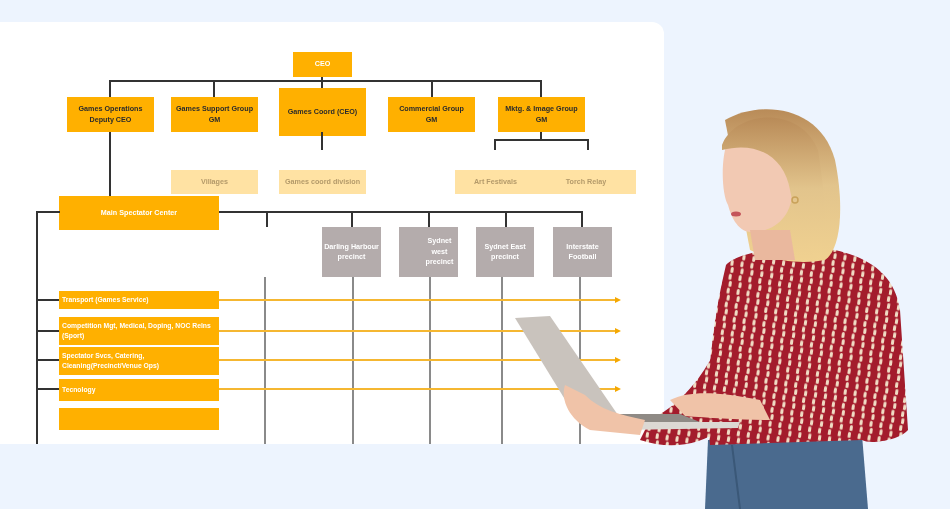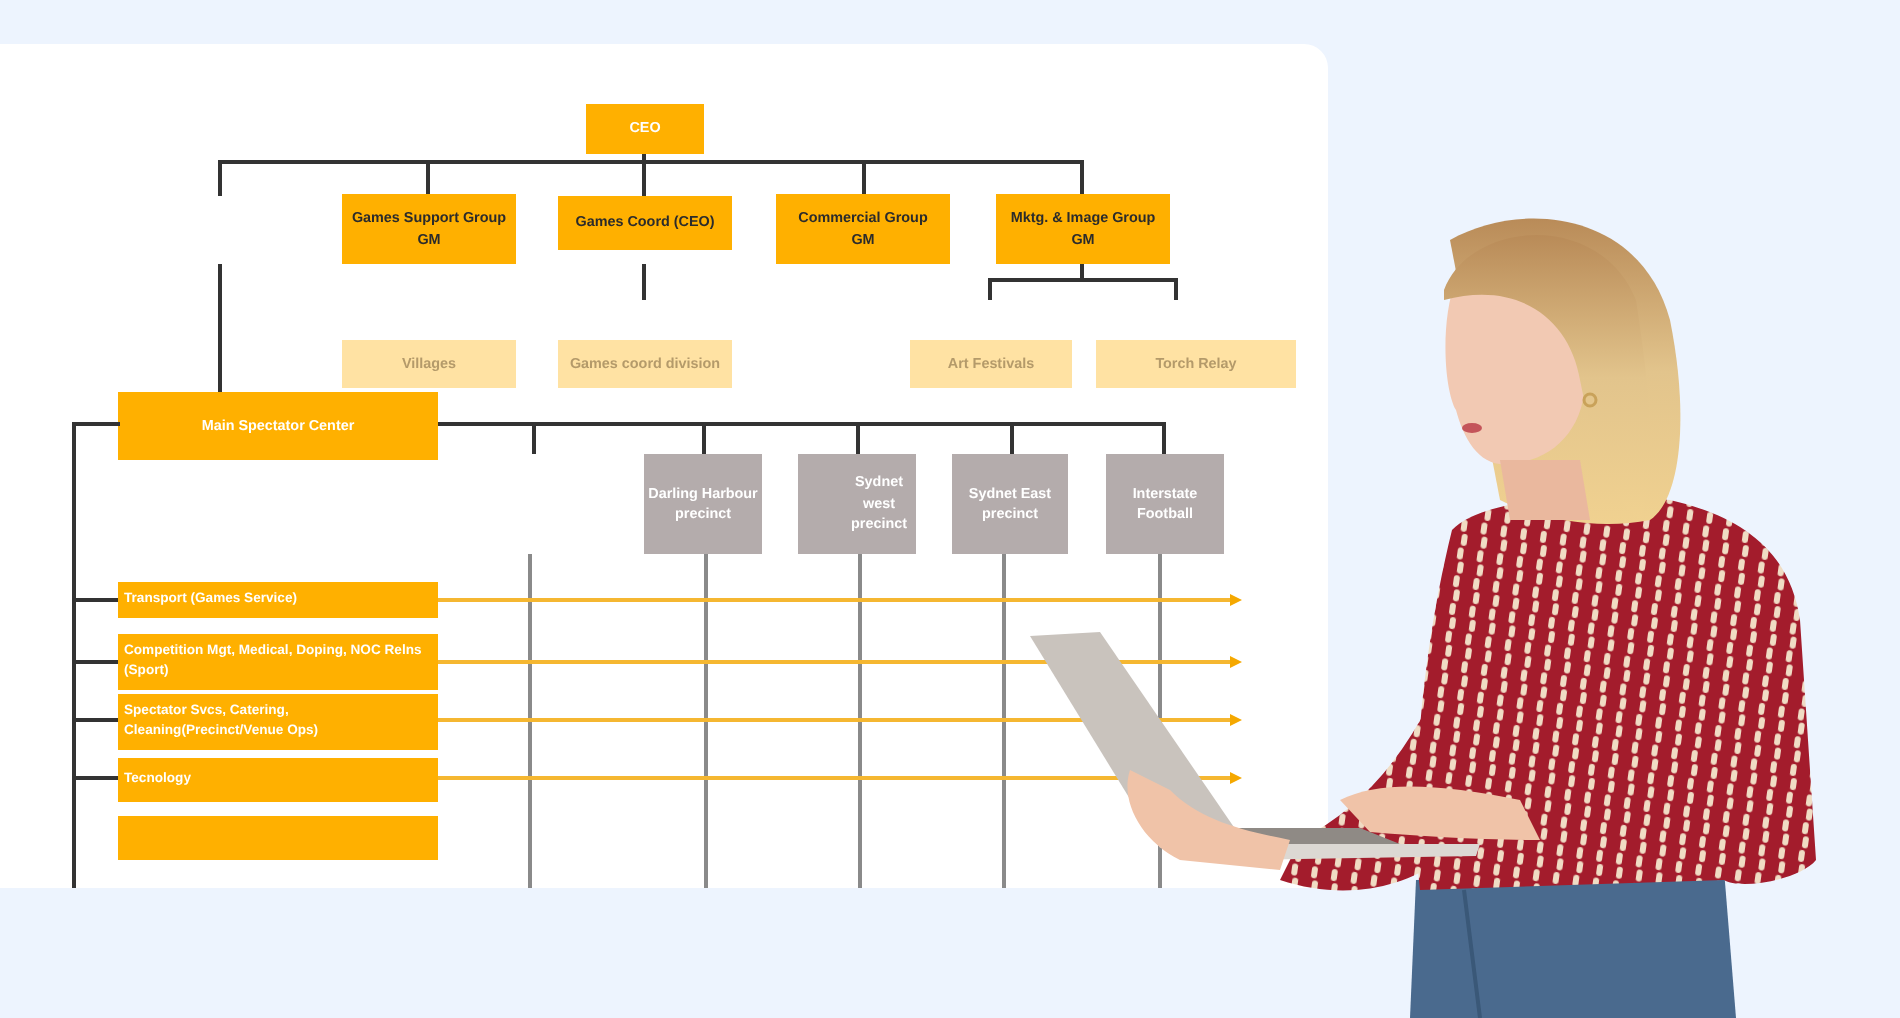--- a/index.html
+++ b/index.html
@@ -59,25 +59,29 @@
     <div class="line" style="left:109px; top:58px; width:2px; height:18px;"></div>
     <div class="line" style="left:213px; top:58px; width:2px; height:18px;"></div>
     <div class="line" style="left:321px; top:55px; width:2px; height:21px;"></div>
     <div class="line" style="left:431px; top:58px; width:2px; height:18px;"></div>
     <div class="line" style="left:540px; top:58px; width:2px; height:18px;"></div>
 
     <div class="box primary ceo" style="left:293px; top:30px; width:59px; height:25px;">
       <span>CEO</span>
     </div>
 
+    <div class="box primary" style="left:67px; top:75px; width:87px; height:35px;">
+      <span>Games Operations
+Deputy CEO</span>
+    </div>
     <div class="box primary" style="left:171px; top:75px; width:87px; height:35px;">
       <span>Games Support Group
 GM</span>
     </div>
-    <div class="box primary" style="left:279px; top:76px; width:87px; height:27px;">
+    <div class="box primary" style="left:279px; top:66px; width:87px; height:48px;">
       <span>Games Coord (CEO)</span>
     </div>
     <div class="box primary" style="left:388px; top:75px; width:87px; height:35px;">
       <span>Commercial Group
 GM</span>
     </div>
     <div class="box primary" style="left:498px; top:75px; width:87px; height:35px;">
       <span>Mktg. &amp; Image Group
 GM</span>
     </div>
@@ -90,21 +94,21 @@
 
     <div class="box sub" style="left:171px; top:128px; width:87px; height:24px;">
       <span>Villages</span>
     </div>
     <div class="box sub" style="left:279px; top:128px; width:87px; height:24px;">
       <span>Games coord division</span>
     </div>
     <div class="box sub" style="left:455px; top:128px; width:81px; height:24px;">
       <span>Art Festivals</span>
     </div>
-    <div class="box sub" style="left:548px; top:128px; width:100px; height:24px;">
+    <div class="box sub" style="left:536px; top:128px; width:100px; height:24px;">
       <span>Torch Relay</span>
     </div>
 
     <div class="line" style="left:109px; top:110px; width:2px; height:64px;"></div>
 
     <div class="box ops" style="left:59px; top:174px; width:160px; height:34px;">
       <span>Main Spectator Center</span>
     </div>
 
     <div class="line" style="left:36px; top:189px; width:24px; height:2px;"></div>

